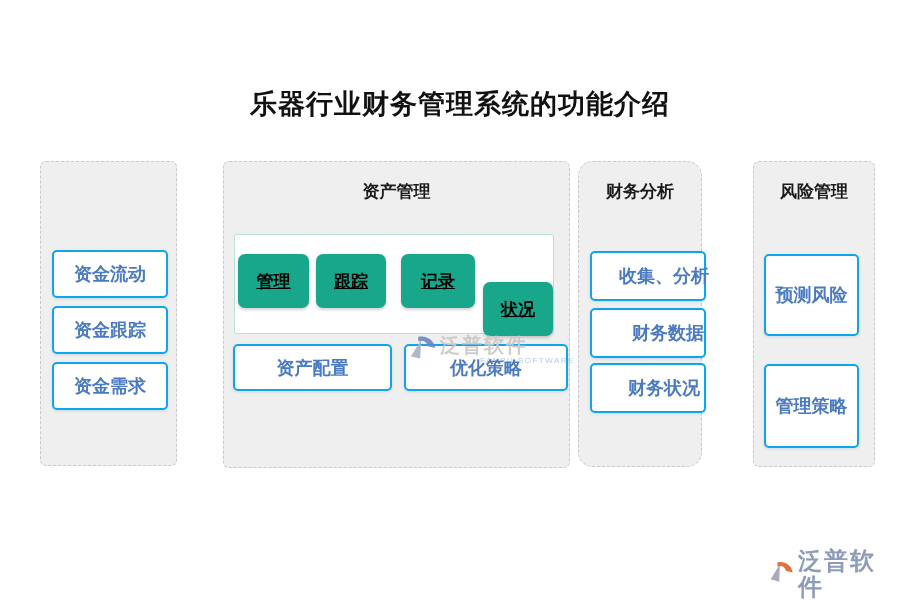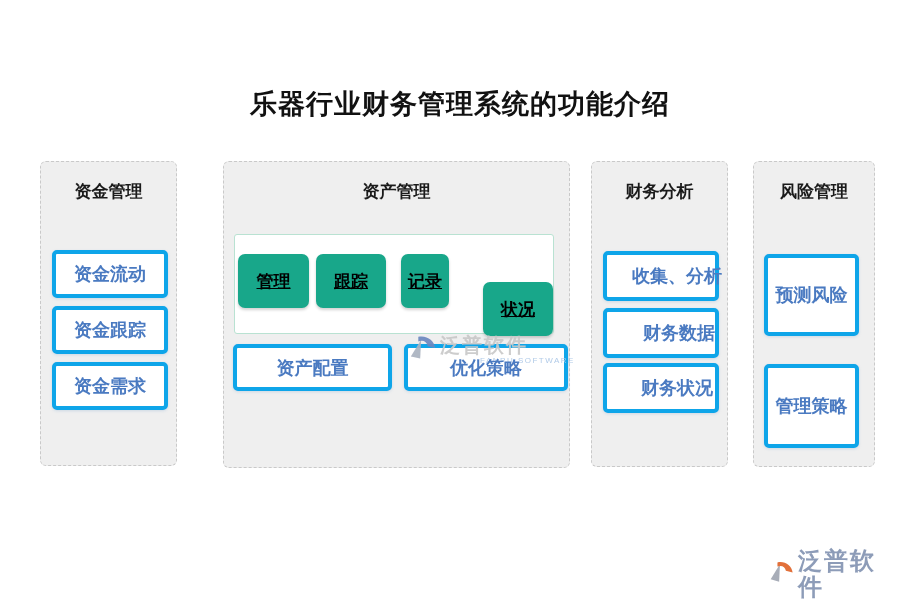--- a/index.html
+++ b/index.html
@@ -22,33 +22,33 @@
 
   .panel{
     position:absolute;
     background:#efefef;
     border:1px dashed #c9c9c9;
     border-radius:6px;
     box-sizing:border-box;
   }
   .panel-fund{left:40px;top:161px;width:137px;height:305px;}
   .panel-asset{left:223px;top:161px;width:347px;height:307px;}
-  .panel-analysis{left:591px;top:161px;width:137px;height:306px;}
+  .panel-analysis{left:578px;top:161px;width:124px;height:306px;border-radius:15px;}
   .panel-risk{left:753px;top:161px;width:122px;height:306px;}
 
   .panel-header{
     position:absolute;left:0;top:18px;width:100%;
     text-align:center;
     font-size:17px;font-weight:bold;color:#1a1a1a;
   }
 
   .card{
     position:absolute;
     background:#ffffff;
-    border:4px solid #0ea5e9;
+    border:2px solid #0ea5e9;
     border-radius:5px;
     box-shadow:0 1px 3px rgba(120,160,205,0.28);
     display:flex;align-items:center;justify-content:center;
     box-sizing:border-box;
   }
   .card-label{
     font-size:18px;font-weight:bold;color:#4a7ac1;
     position:relative;z-index:10;
     white-space:nowrap;
   }
@@ -67,21 +67,21 @@
   }
   .green-btn{
     position:absolute;top:92px;height:54px;
     background:#18a78a;border-radius:7px;
     box-shadow:0 2px 3px rgba(0,0,0,0.18);
     display:flex;align-items:center;justify-content:center;
     color:#000000;font-size:17px;font-weight:bold;text-decoration:underline;
   }
   .gbtn-0{left:14px;width:71px;}
   .gbtn-1{left:92px;width:70px;}
-  .gbtn-2{left:177px;width:48px;}
+  .gbtn-2{left:177px;width:74px;}
   .gbtn-3{left:259px;width:70px;margin-top:28px;}
   .asset-card-0{left:9px;top:182px;width:159px;height:47px;}
   .asset-card-1{left:180px;top:182px;width:164px;height:47px;}
 
   
   .panel-analysis .card{left:11px;width:116px;height:50px;padding-left:32px;}
   .analysis-card-0{top:89px;}
   .analysis-card-1{top:146px;justify-content:flex-end;}
   .analysis-card-2{top:201px;}
 
@@ -125,21 +125,20 @@
   }
 </style>
 </head>
 <body>
 
 <div class="stage">
 
   <h1 class="title">乐器行业财务管理系统的功能介绍</h1>
 
   <section class="panel panel-fund">
-    <div class="panel-header">资金管理</div>
     <div class="card fund-card-0">
       <span class="card-label">资金流动</span>
     </div>
     <div class="card fund-card-1">
       <span class="card-label">资金跟踪</span>
     </div>
     <div class="card fund-card-2">
       <span class="card-label">资金需求</span>
     </div>
   </section>

